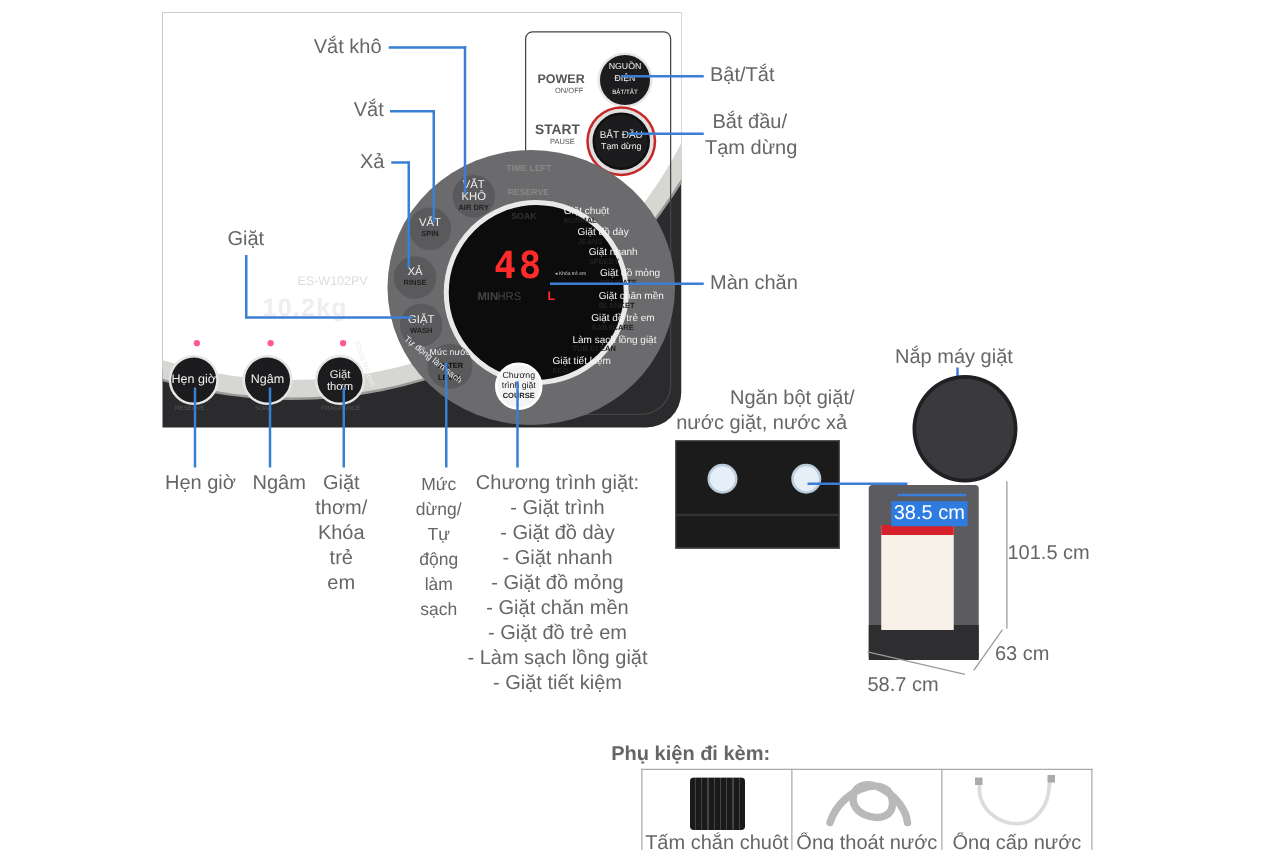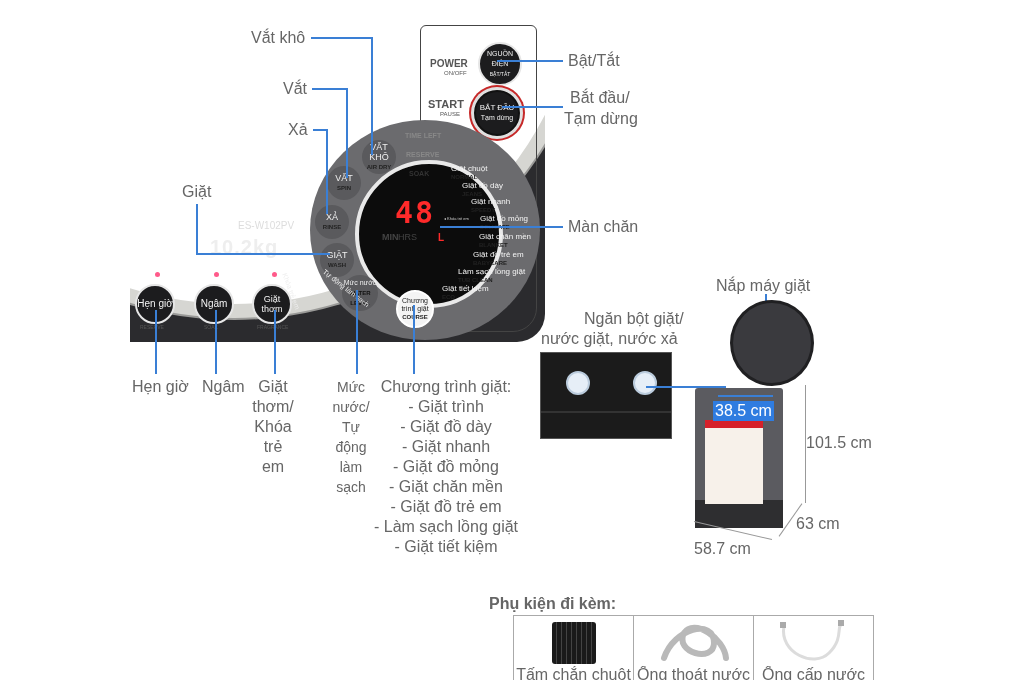--- a/index.html
+++ b/index.html
@@ -159,21 +159,21 @@
 <div class="lbl" style="left:202px;top:377px;">Ngâm</div>
 <div class="abs" style="left:250px;top:377px;width:46px;text-align:center;font-size:16px;line-height:20px;color:#666;">
   <div>Giặt</div>
   <div>thơm/</div>
   <div>Khóa</div>
   <div>trẻ</div>
   <div>em</div>
 </div>
 <div class="abs" style="left:327px;top:377px;width:48px;text-align:center;font-size:14px;line-height:20px;color:#666;">
   <div>Mức</div>
-  <div>nước/</div>
+  <div>dừng/</div>
   <div>Tự</div>
   <div>động</div>
   <div>làm</div>
   <div>sạch</div>
 </div>
 <div class="abs" style="left:366px;top:377px;width:160px;text-align:center;font-size:16px;line-height:20px;color:#666;">
   <div>Chương trình giặt:</div>
   <div>- Giặt trình</div>
   <div>- Giặt đồ dày</div>
   <div>- Giặt nhanh</div>

